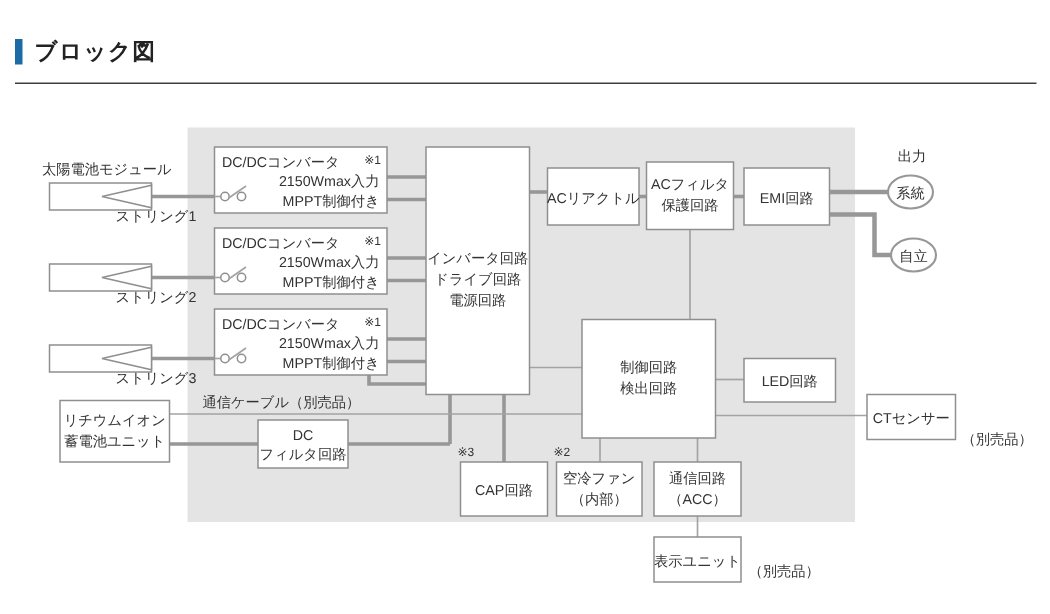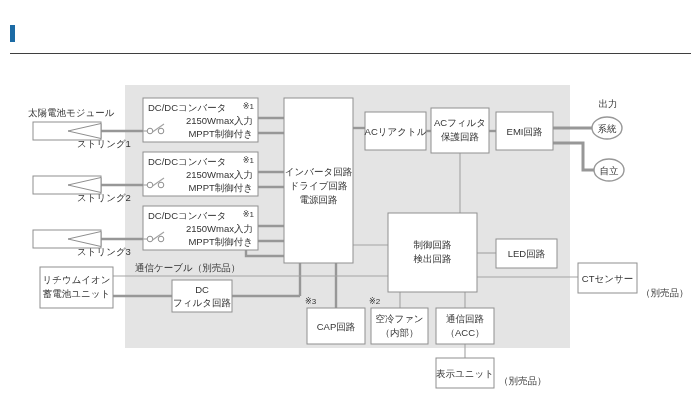--- a/index.html
+++ b/index.html
@@ -22,20 +22,21 @@
   .term{fill:#ffffff;stroke:#979797;stroke-width:1.4;}
   .sw{stroke:#8f8f8f;stroke-width:1;fill:#fff;}
 </style>
 </head>
 <body>
 
 <div class="stage">
 
   <div class="header">
     <span class="accent-bar"></span>
+    <h1 class="page-title">ブロック図</h1>
   </div>
 
   <svg width="700" height="409" viewBox="0 0 700 409">
 
     <rect class="bg" x="125" y="85" width="445" height="263"></rect>
 
     <path class="pw" d="M101,131 H143"></path>
     <path class="pw" d="M101,185 H143"></path>
     <path class="pw" d="M101,239 H143"></path>
     <path class="pw" d="M258,118 H284 M258,133 H284"></path>

